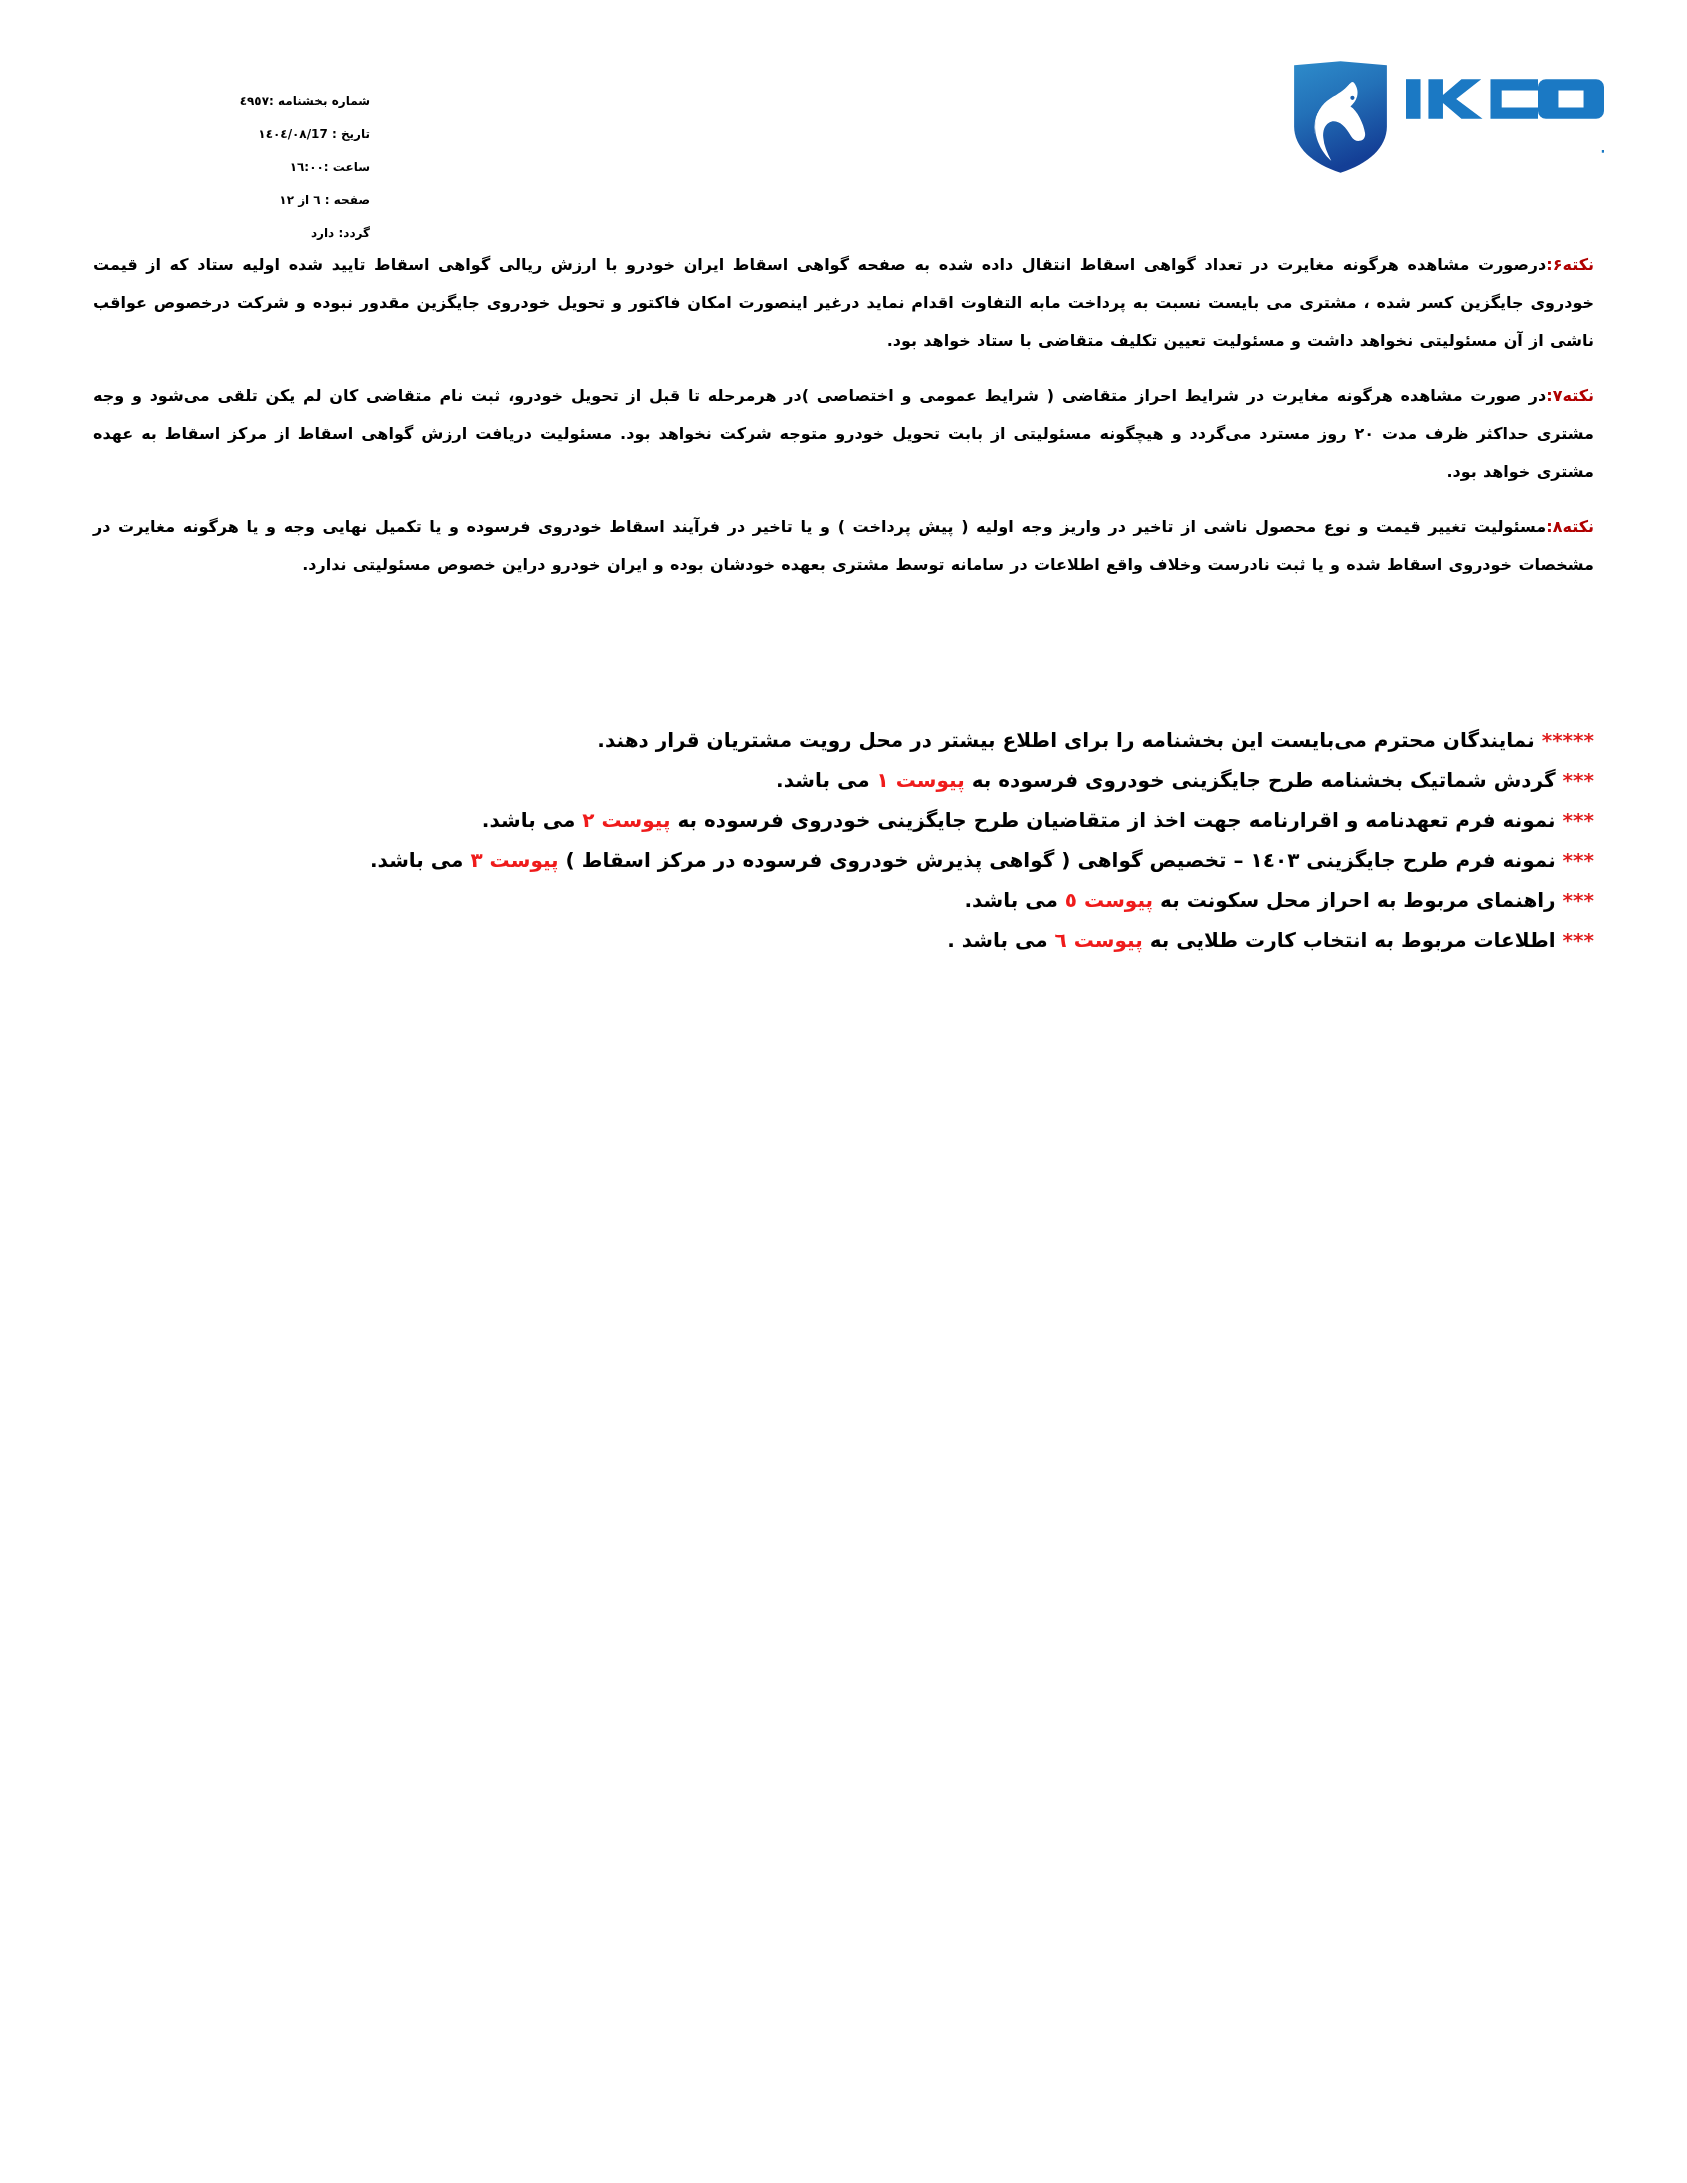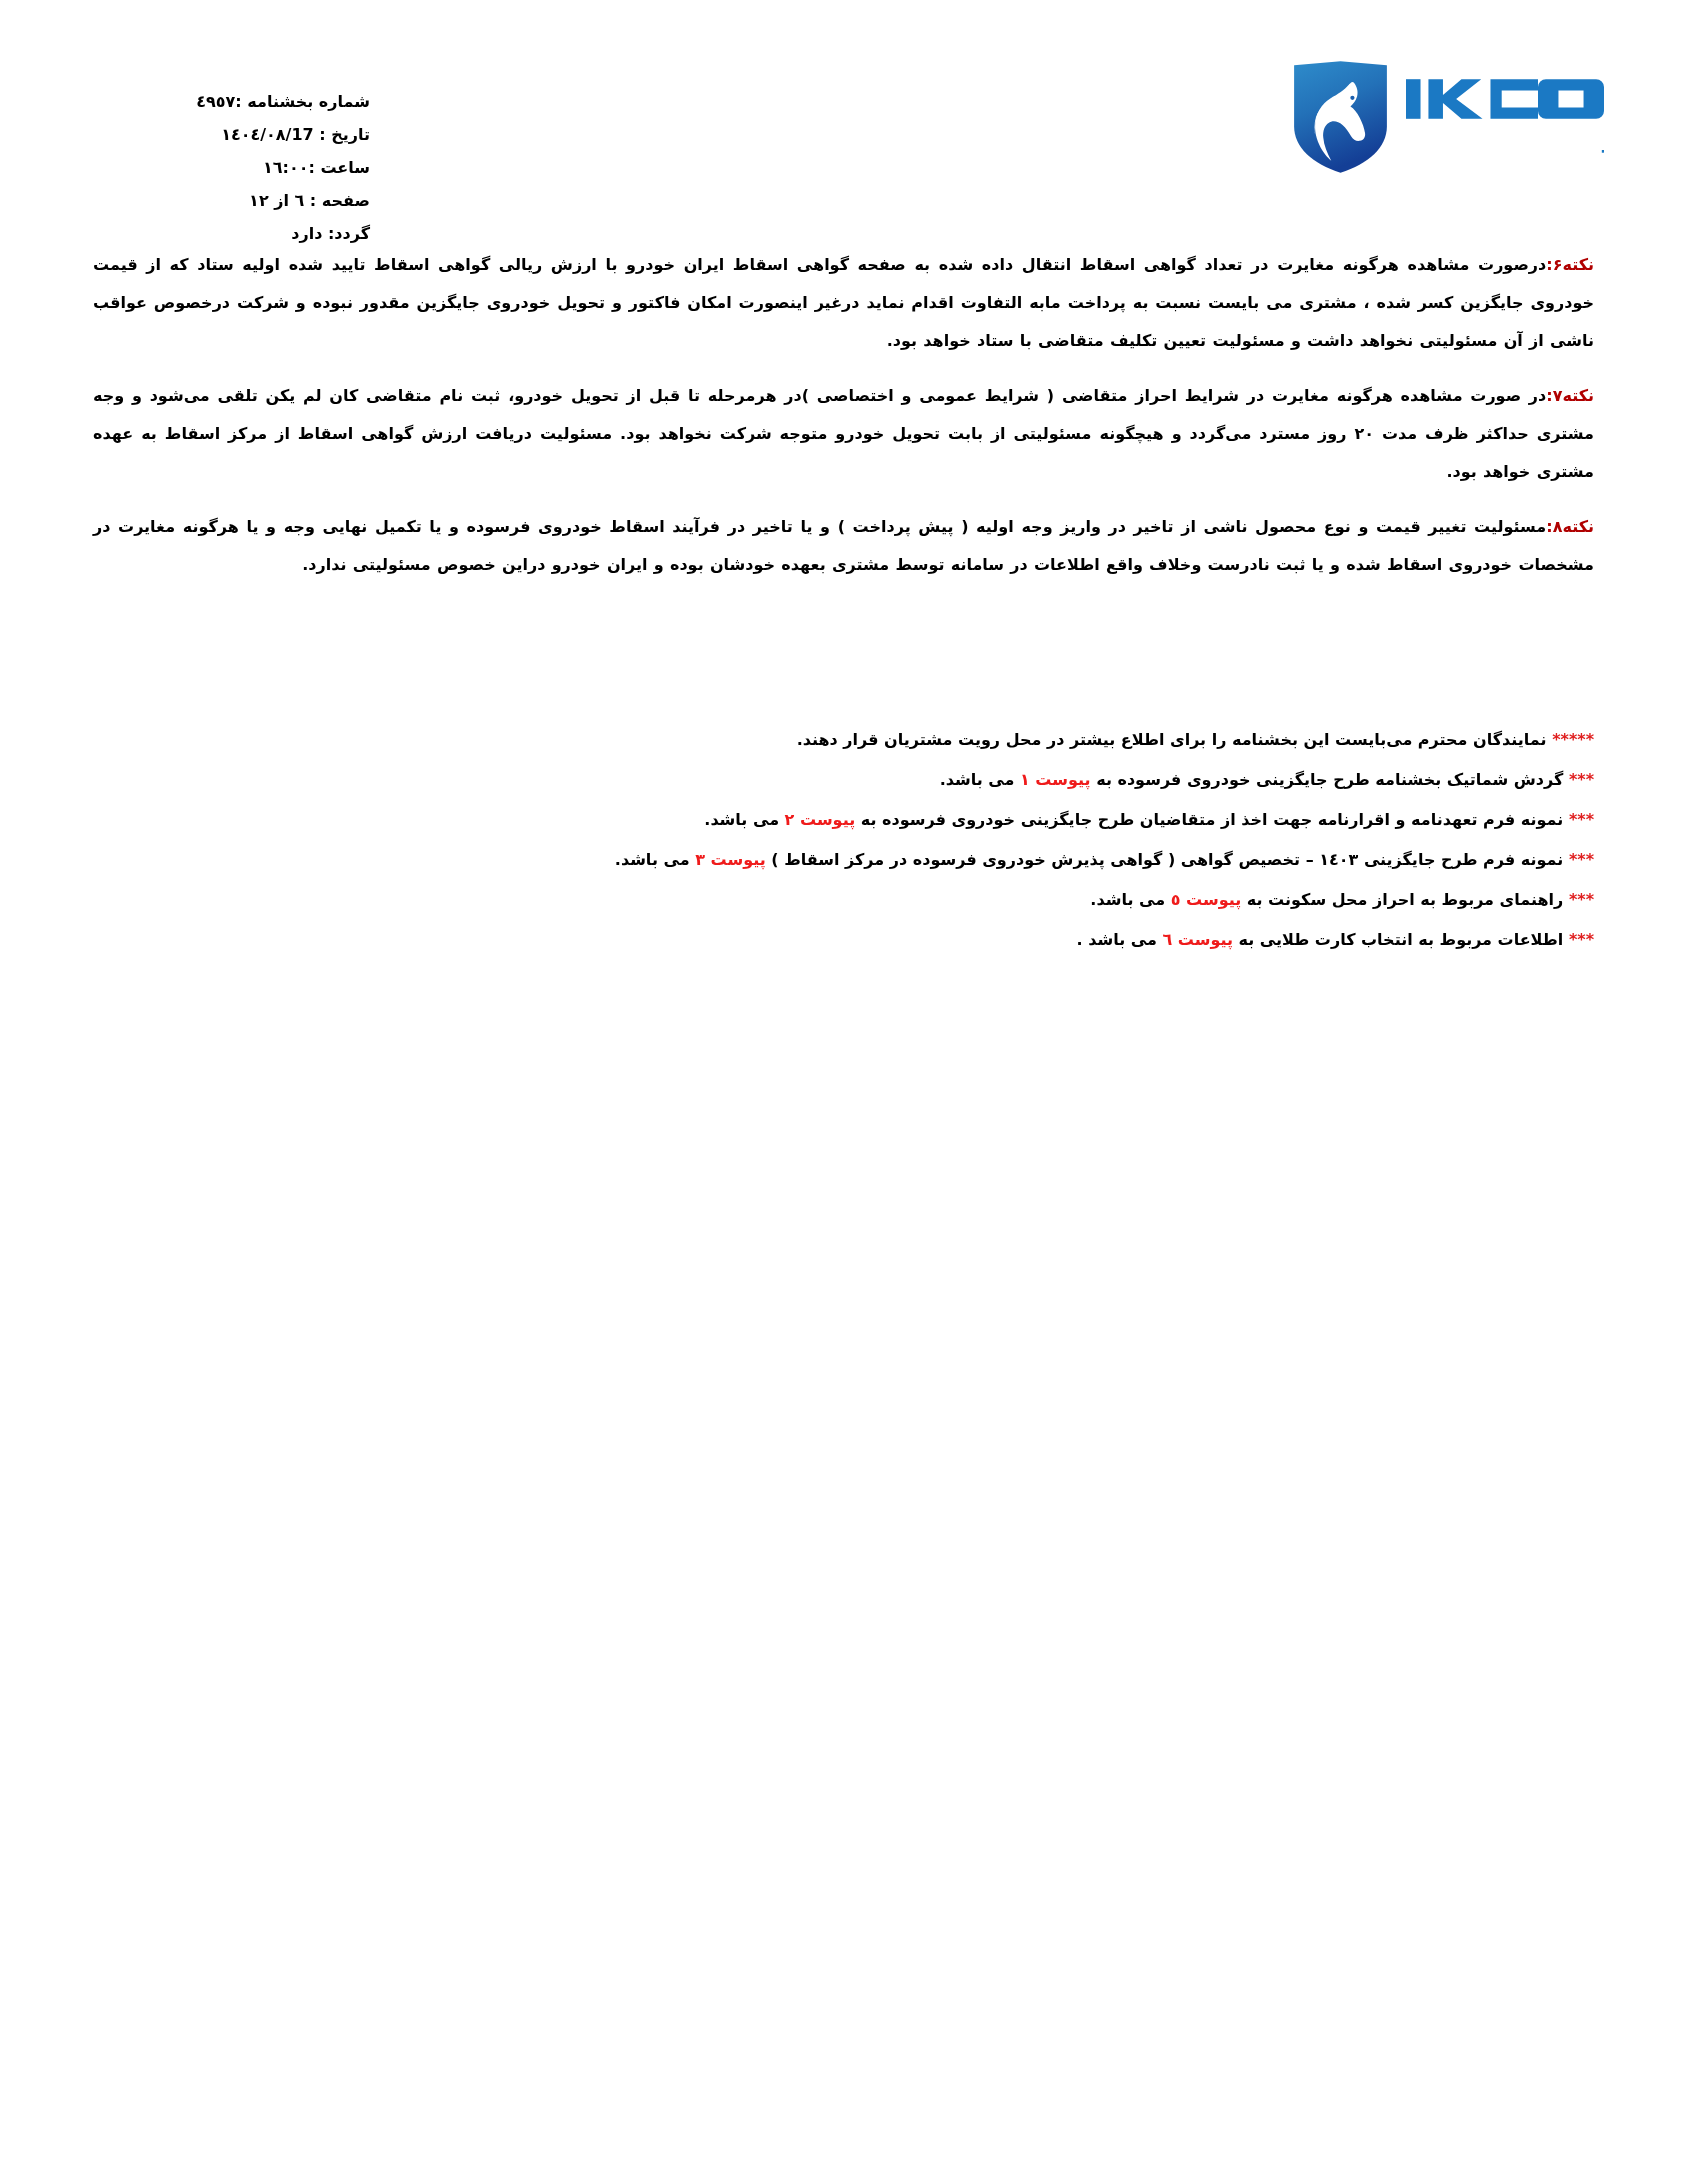--- a/index.html
+++ b/index.html
@@ -18,21 +18,21 @@
 
   
   .header-meta {
     position: absolute;
     top: 85px;
     right: 1317px;
     left: 99px;
     text-align: right;
     direction: rtl;
     font-weight: bold;
-    font-size: 16px;
+    font-size: 12px;
     line-height: 33px;
     color: #000000;
     letter-spacing: 0px;
   }
   .header-meta .meta-line {
     white-space: nowrap;
   }
 
   
   .logo-block {
@@ -94,21 +94,21 @@
   
   .bullets {
     position: absolute;
     top: 720px;
     right: 93px;
     left: 93px;
     direction: rtl;
     text-align: right;
   }
   .bullet-line {
-    font-size: 16px;
+    font-size: 20px;
     line-height: 40px;
     font-weight: bold;
     color: #000000;
     white-space: nowrap;
     margin: 0;
   }
   .bullet-mark {
     color: #e02020;
     font-weight: bold;
     letter-spacing: -0.7px;

